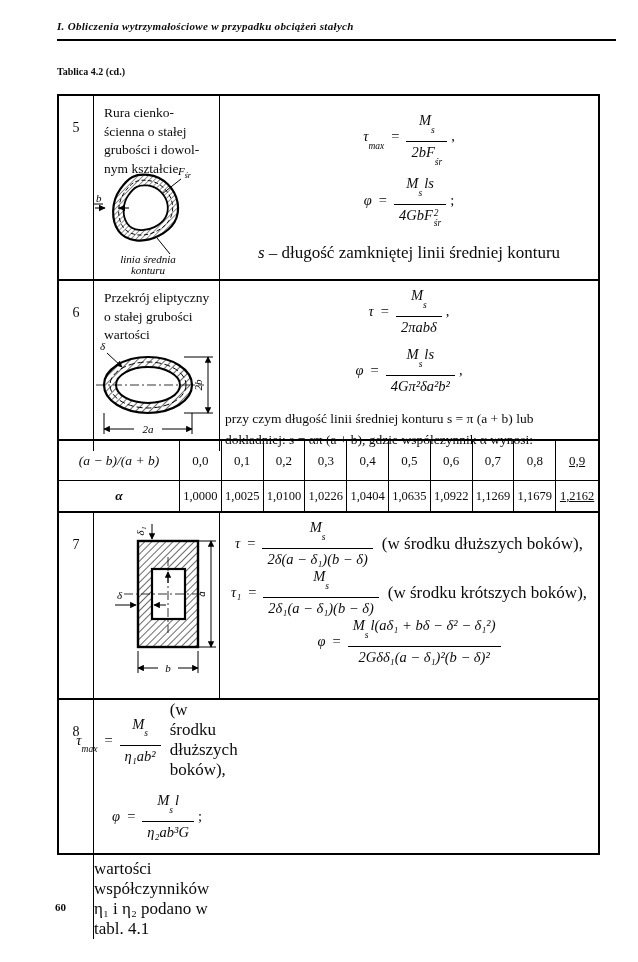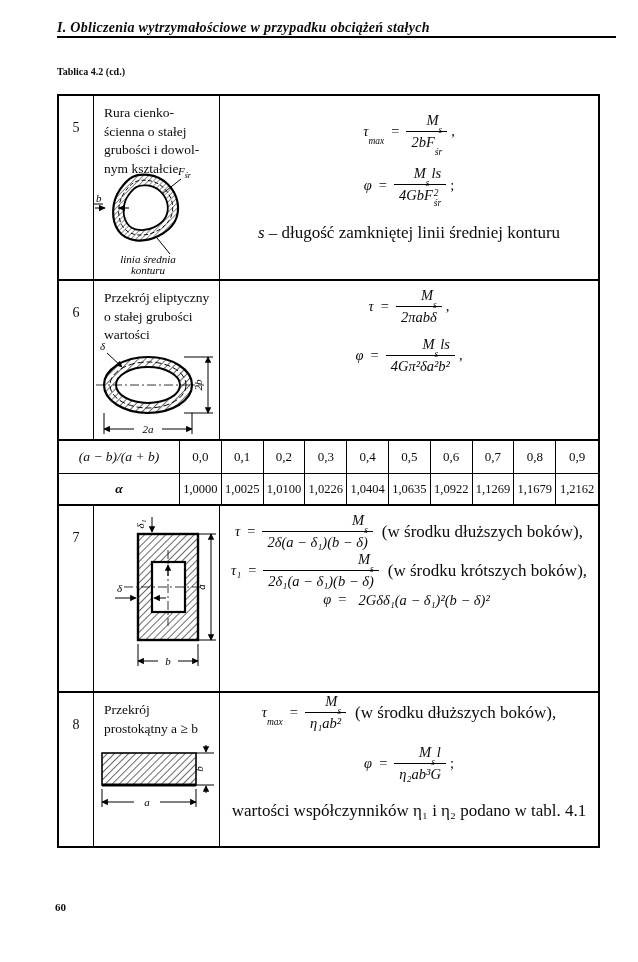--- a/index.html
+++ b/index.html
@@ -4,66 +4,66 @@
 <style>
   * { box-sizing: border-box; margin: 0; padding: 0; }
   body { background: #888; }
   .page {
     position: relative; width: 638px; height: 962px; margin: 0 auto;
     background: #fff; color: #0b0b0b; overflow: hidden;
     font-family: "Liberation Serif", "DejaVu Serif", serif;
   }
   .running-head {
     position: absolute; left: 57px; top: 20px; width: 559px;
-    font-size: 14px; font-weight: bold; font-style: italic;
-    border-bottom: 2.2px solid #000; letter-spacing: .3px;
+    font-size: 11px; font-weight: bold; font-style: italic;
+    padding-bottom: 7px; border-bottom: 2.2px solid #000; letter-spacing: .3px;
   }
   .caption { position: absolute; left: 57px; top: 66px; font-size: 10px; font-weight: bold; }
   .page-number { position: absolute; left: 55px; top: 901px; font-size: 11px; font-weight: bold; }
 
   .ftable { position: absolute; left: 57px; top: 94px; width: 543px; border: 2px solid #000; background: #fff; }
   .trow { display: grid; grid-template-columns: 35px 126px 1fr; border-bottom: 2px solid #000; }
   .trow.last { border-bottom: none; }
   .h-row { height: 30px; font-size: 14px; }
   .h-row > div { display: flex; align-items: center; justify-content: center; }
   .r5 { height: 185px; } .r6 { height: 160px; } .r7 { height: 187px; } .r8 { height: 153px; }
   .lp { border-right: 1.5px solid #000; text-align: center; padding-top: 24px; font-size: 14px; }
   .h-row .lp, .h-row .sec { padding-top: 0; }
   .sec { border-right: 1.5px solid #000; position: relative; padding: 8px 4px 0 10px; font-size: 13.5px; line-height: 1.38; }
   .wz { position: relative; font-size: 13.5px; }
   .wz-inner { display: flex; flex-direction: column; align-items: center; }
 
   .alpha { display: grid; grid-template-columns: 121px repeat(10, 1fr); }
-  .alpha-head { height: 33px; font-size: 13px; border-bottom: 1.5px solid #000; }
+  .alpha-head { height: 40px; font-size: 13px; border-bottom: 1.5px solid #000; }
   .alpha-vals { height: 32px; font-size: 12.5px; border-bottom: 2px solid #000; }
   .acell { border-right: 1.5px solid #000; display: flex; align-items: center; justify-content: center; }
-  .acell.last { border-right: none; }
+  .acell.last { border-right: none; text-decoration: underline; }
   .ratio-label { font-style: italic; font-size: 13.5px; }
   .alpha-label { font-style: italic; font-weight: bold; font-size: 13.5px; }
 
   .formula { display: flex; align-items: center; justify-content: center; gap: 7px; font-size: 14.5px; }
   .fline { display: flex; align-items: center; justify-content: center; gap: 9px; }
   .mi { font-style: italic; }
   .formula sub { font-size: 9.5px; line-height: 0; position: relative; top: 4px; }
   .frac { display: inline-flex; flex-direction: column; align-items: center; }
-  .frac .num { align-self: stretch; text-align: right; border-bottom: 1.2px solid #000; padding: 0 5px 2px; }
+  .frac .num { align-self: stretch; text-align: center; border-bottom: 1.2px solid #000; padding: 0 5px 12px; }
   .frac .den { padding: 2px 5px 0; }
   .stack { display: inline-flex; flex-direction: column; align-items: flex-start; font-size: 9.5px; line-height: 1.05; vertical-align: middle; margin-left: 1px; transform: translateY(2px); }
   .nrest { margin-left: 2px; font-family: Liberation Serif, serif; }
   .tail { margin-left: -3px; }
   .fnote { font-size: 17px; }
   .note-left { width: 100%; text-align: left; padding: 0 6px 0 5px; line-height: 1.55; font-size: 13.5px; }
 
   .sec-svg { position: absolute; left: 0; }
   .r5svg { top: 66px; } .r6svg { top: 58px; } .r7svg { top: 8px; } .r8svg { top: 52px; }
   .svgt { font-family: "Liberation Serif", "DejaVu Serif", serif; font-size: 11px; }
   .it { font-style: italic; }
 
   .mt6 { margin-top: 6px; } .mt8 { margin-top: 0; } .mt10 { margin-top: 10px; }
-  .mt12 { margin-top: 12px; } .mt14 { margin-top: 14px; } .mt16 { margin-top: 16px; } .mt18 { margin-top: 18px; text-align: right; }
+  .mt12 { margin-top: 12px; } .mt14 { margin-top: 14px; } .mt16 { margin-top: 16px; } .mt18 { margin-top: 18px; }
 </style>
 </head>
 <body>
 
 <svg width="0" height="0" style="position:absolute" aria-hidden="true">
   <defs>
     <pattern id="hatch" width="5" height="5" patternUnits="userSpaceOnUse" patternTransform="rotate(45)">
       <rect width="5" height="5" fill="#fff"></rect>
       <line x1="0" y1="0" x2="0" y2="5" stroke="#1a1a1a" stroke-width="1.3"></line>
     </pattern>
@@ -171,20 +171,24 @@
             <span class="tail">,</span>
           </div>
           <div class="formula mt10">
             <span class="mi">φ</span>
             <span>=</span>
             <span class="frac">
               <span class="num mi"><span>M</span><sub>s</sub><span class="nrest">ls</span></span>
               <span class="den mi">4Gπ²δa²b²</span>
             </span>
             <span class="tail">,</span>
+          </div>
+          <div class="note-left mt14">
+            <div>przy czym długość linii średniej konturu s = π (a + b) lub</div>
+            <div>dokładniej: s = απ (a + b), gdzie współczynnik α wynosi:</div>
           </div>
         </div>
       </div>
     </div>
 
     <div class="alpha alpha-head">
       <div class="acell ratio-label">(a − b)/(a + b)</div>
       <div class="acell">0,0</div>
       <div class="acell">0,1</div>
       <div class="acell">0,2</div>
@@ -256,47 +260,30 @@
                 <span class="num mi"><span>M</span><sub>s</sub></span>
                 <span class="den mi">2δ₁(a − δ₁)(b − δ)</span>
               </span>
             </div>
             <span class="fnote">(w środku krótszych boków),</span>
           </div>
           <div class="formula mt8">
             <span class="mi">φ</span>
             <span>=</span>
             <span class="frac">
+              <span class="num mi"><span>M</span><sub>s</sub><span class="nrest">l(aδ₁ + bδ − δ² − δ₁²)</span></span>
               <span class="den mi">2Gδδ₁(a − δ₁)²(b − δ)²</span>
             </span>
           </div>
         </div>
       </div>
     </div>
 
     <div class="trow r8 last">
       <div class="lp">8</div>
-      <div class="sec">
-        <div>Przekrój</div>
-        <div>prostokątny a ≥ b</div>
-        <svg class="sec-svg r8svg" width="126" height="74" viewBox="0 0 126 74">
-          <rect x="8" y="8" width="94" height="32" fill="url(#hatch)" stroke="#000" stroke-width="1.6"></rect>
-          <line x1="8" y1="40" x2="102" y2="40" stroke="#000" stroke-width="3"></line>
-          <line x1="102" y1="8" x2="120" y2="8" stroke="#000" stroke-width="1"></line>
-          <line x1="102" y1="40" x2="120" y2="40" stroke="#000" stroke-width="1"></line>
-          <line x1="112" y1="0" x2="112" y2="7" stroke="#000" stroke-width="1" marker-end="url(#arr)"></line>
-          <line x1="112" y1="48" x2="112" y2="41" stroke="#000" stroke-width="1" marker-end="url(#arr)"></line>
-          <text transform="translate(109,24) rotate(-90)" text-anchor="middle" class="svgt it">b</text>
-          <line x1="8" y1="44" x2="8" y2="62" stroke="#000" stroke-width="1"></line>
-          <line x1="102" y1="44" x2="102" y2="62" stroke="#000" stroke-width="1"></line>
-          <line x1="8" y1="57" x2="40" y2="57" stroke="#000" stroke-width="1" marker-start="url(#arr)"></line>
-          <line x1="66" y1="57" x2="102" y2="57" stroke="#000" stroke-width="1" marker-end="url(#arr)"></line>
-          <text x="53" y="61" text-anchor="middle" class="svgt it">a</text>
-        </svg>
-      </div>
       <div class="wz">
         <div class="wz-inner">
           <div class="fline mt8">
             <div class="formula">
               <span class="mi"><span>τ</span><sub>max</sub></span>
               <span>=</span>
               <span class="frac">
                 <span class="num mi"><span>M</span><sub>s</sub></span>
                 <span class="den mi">η₁ab²</span>
               </span>

